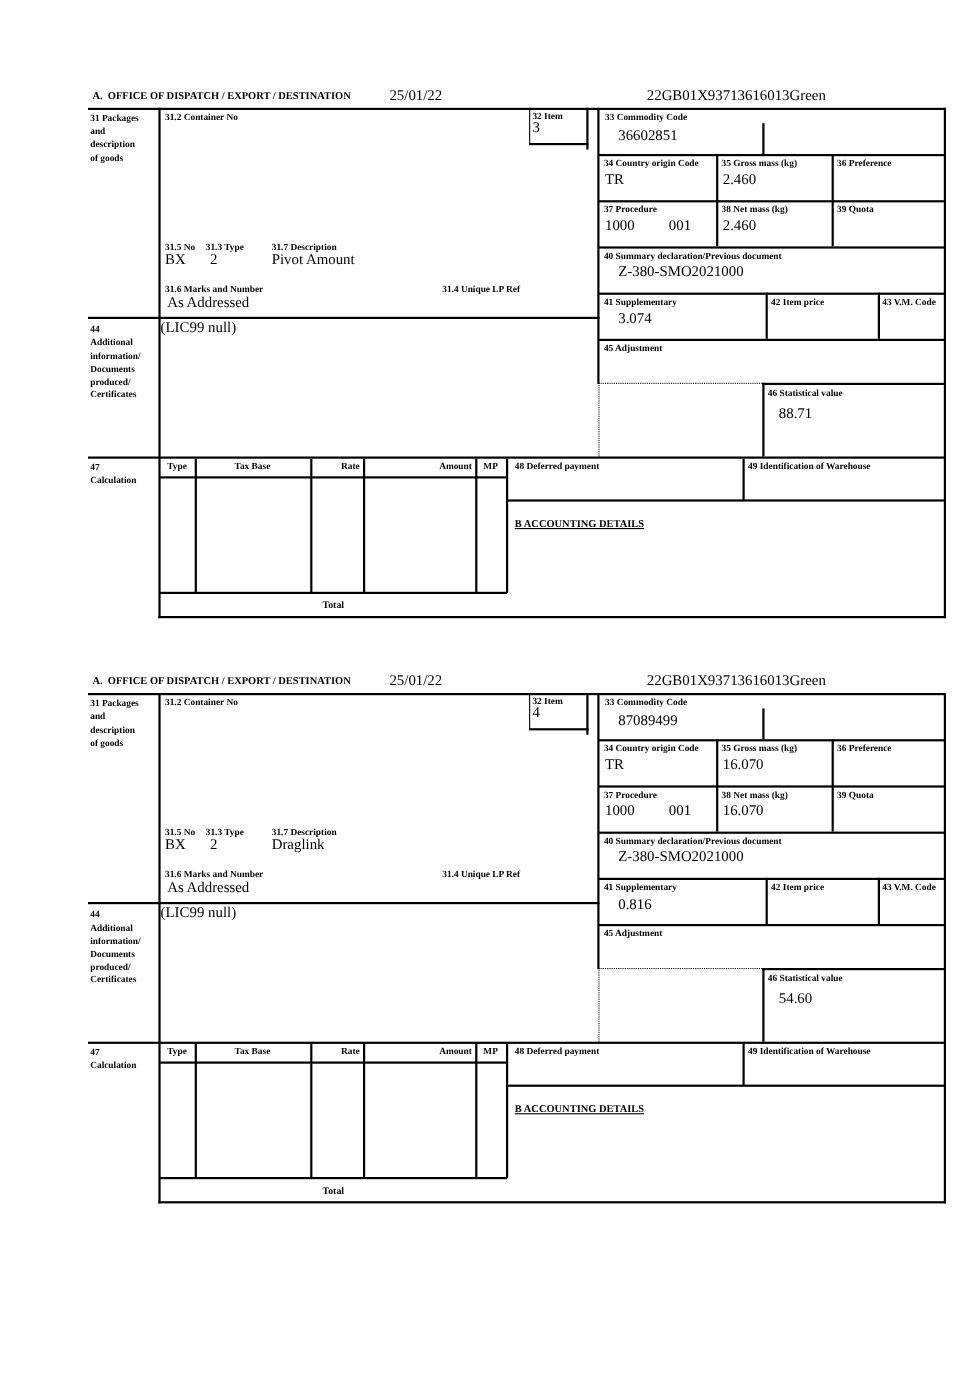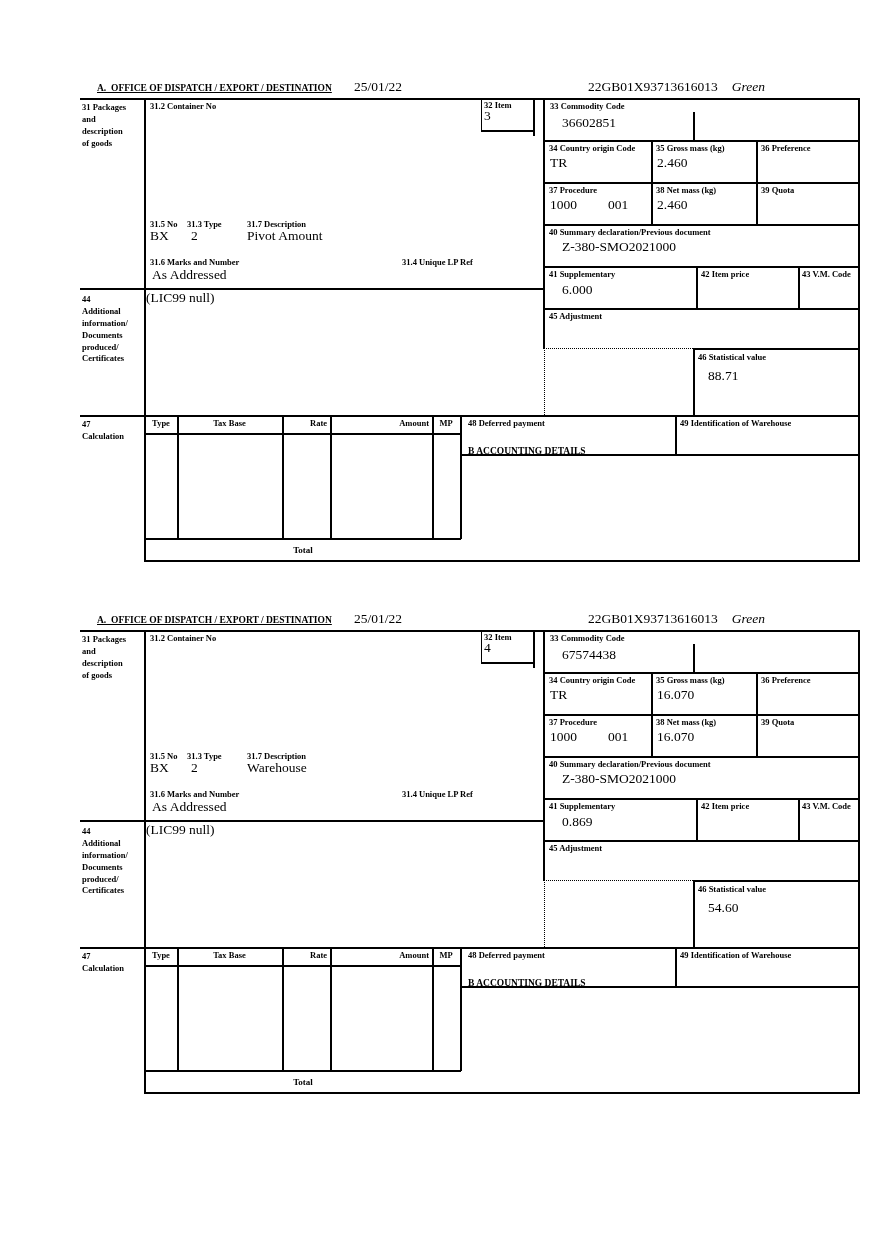--- a/index.html
+++ b/index.html
@@ -6,28 +6,28 @@
   body{width:882px;height:1250px;position:relative;font-family:"Liberation Serif",serif;color:#000;}
   .blk{position:absolute;left:80px;width:782px;height:466px;}
   .b0{top:98px;}
   .b1{top:630px;}
   .ln{position:absolute;background:#000;display:block;}
   .dh{position:absolute;border-top:1.6px dotted #000;height:0;display:block;}
   .dv{position:absolute;border-left:1.6px dotted #000;width:0;display:block;}
   .lbl{position:absolute;font:bold 8.5px "Liberation Serif",serif;line-height:1.4;display:block;white-space:nowrap;}
   .pre{white-space:pre-line;}
   .val{position:absolute;font:13.5px "Liberation Serif",serif;line-height:1.1;display:block;white-space:pre;}
-  .hdr-office{position:absolute;left:17px;top:-15px;font:bold 9.5px "Liberation Serif",serif;white-space:pre;text-decoration:underline;}
+  .hdr-office{position:absolute;left:4px;top:-15px;font:bold 9.5px "Liberation Serif",serif;white-space:pre;}
   .hdr-date{left:274px;top:-18px;}
   .hdr-ref{left:508px;top:-18px;}
-  .routing{margin-left:14px;font-style:italic;}
+  .routing{margin-left:0;}
   .th{position:absolute;top:320px;font:bold 8.5px "Liberation Serif",serif;display:block;}
   .ctr{text-align:center;}
   .rgt{text-align:right;}
-  .bacct{position:absolute;left:388px;top:348px;font:bold 9.5px "Liberation Serif",serif;text-decoration:underline;}
+  .bacct{position:absolute;left:388px;top:374px;font:bold 9.5px "Liberation Serif",serif;text-decoration:underline;}
   .total{position:absolute;left:65px;top:447px;width:316px;text-align:center;font:bold 9px "Liberation Serif",serif;}
 </style>
 </head>
 <body>
 
 <section class="blk b0">
   <b class="hdr-office">A.  OFFICE OF DISPATCH / EXPORT / DESTINATION</b>
   <span class="val hdr-date">25/01/22</span>
   <span class="val hdr-ref"><span>22GB01X93713616013</span><span class="routing">Green</span></span>
 
@@ -85,21 +85,21 @@
   <b class="lbl" style="left:681px;top:45px">36 Preference</b>
   <b class="lbl" style="left:469px;top:87px">37 Procedure</b>
   <span class="val" style="left:470px;top:100px">1000</span>
   <span class="val" style="left:528px;top:100px">001</span>
   <b class="lbl" style="left:576px;top:87px">38 Net mass (kg)</b>
   <span class="val" style="left:577px;top:100px">2.460</span>
   <b class="lbl" style="left:681px;top:87px">39 Quota</b>
   <b class="lbl" style="left:469px;top:129px">40 Summary declaration/Previous document</b>
   <span class="val" style="left:482px;top:142px">Z-380-SMO2021000</span>
   <b class="lbl" style="left:469px;top:171px">41 Supplementary</b>
-  <span class="val" style="left:482px;top:185px">6.000</span>
+  <span class="val" style="left:482px;top:185px">3.074</span>
   <b class="lbl" style="left:621px;top:171px">42 Item price</b>
   <b class="lbl" style="left:722px;top:171px">43 V.M. Code</b>
   <b class="lbl" style="left:469px;top:213px">45 Adjustment</b>
   <b class="lbl" style="left:618px;top:254px">46 Statistical value</b>
   <span class="val" style="left:628px;top:271px">88.71</span>
   <b class="lbl" style="left:70px;top:121px">31.5 No</b>
   <b class="lbl" style="left:107px;top:121px">31.3 Type</b>
   <b class="lbl" style="left:167px;top:121px">31.7 Description</b>
   <span class="val" style="left:70px;top:131px">BX</span>
   <span class="val" style="left:111px;top:131px">2</span>
@@ -167,47 +167,47 @@
   <i class="ln" style="left:380px;top:356px;width:400px;height:1.5px"></i>
 
   <b class="lbl pre" style="left:2px;top:4px">31 Packages
 and
 description
 of goods</b>
   <b class="lbl" style="left:70px;top:3px">31.2 Container No</b>
   <b class="lbl" style="left:404px;top:2px">32 Item</b>
   <span class="val" style="left:404px;top:11px">4</span>
   <b class="lbl" style="left:470px;top:3px">33 Commodity Code</b>
-  <span class="val" style="left:482px;top:18px">67574438</span>
+  <span class="val" style="left:482px;top:18px">87089499</span>
   <b class="lbl" style="left:469px;top:45px">34 Country origin Code</b>
   <span class="val" style="left:470px;top:58px">TR</span>
   <b class="lbl" style="left:576px;top:45px">35 Gross mass (kg)</b>
   <span class="val" style="left:577px;top:58px">16.070</span>
   <b class="lbl" style="left:681px;top:45px">36 Preference</b>
   <b class="lbl" style="left:469px;top:87px">37 Procedure</b>
   <span class="val" style="left:470px;top:100px">1000</span>
   <span class="val" style="left:528px;top:100px">001</span>
   <b class="lbl" style="left:576px;top:87px">38 Net mass (kg)</b>
   <span class="val" style="left:577px;top:100px">16.070</span>
   <b class="lbl" style="left:681px;top:87px">39 Quota</b>
   <b class="lbl" style="left:469px;top:129px">40 Summary declaration/Previous document</b>
   <span class="val" style="left:482px;top:142px">Z-380-SMO2021000</span>
   <b class="lbl" style="left:469px;top:171px">41 Supplementary</b>
-  <span class="val" style="left:482px;top:185px">0.869</span>
+  <span class="val" style="left:482px;top:185px">0.816</span>
   <b class="lbl" style="left:621px;top:171px">42 Item price</b>
   <b class="lbl" style="left:722px;top:171px">43 V.M. Code</b>
   <b class="lbl" style="left:469px;top:213px">45 Adjustment</b>
   <b class="lbl" style="left:618px;top:254px">46 Statistical value</b>
   <span class="val" style="left:628px;top:271px">54.60</span>
   <b class="lbl" style="left:70px;top:121px">31.5 No</b>
   <b class="lbl" style="left:107px;top:121px">31.3 Type</b>
   <b class="lbl" style="left:167px;top:121px">31.7 Description</b>
   <span class="val" style="left:70px;top:131px">BX</span>
   <span class="val" style="left:111px;top:131px">2</span>
-  <span class="val" style="left:167px;top:131px">Warehouse</span>
+  <span class="val" style="left:167px;top:131px">Draglink</span>
   <b class="lbl" style="left:70px;top:159px">31.6 Marks and Number</b>
   <b class="lbl" style="left:322px;top:159px">31.4 Unique LP Ref</b>
   <span class="val" style="left:72px;top:170px">As Addressed</span>
   <b class="lbl pre" style="left:2px;top:196px;width:55px">44
 Additional
 information/
 Documents
 produced/
 Certificates</b>
   <span class="val" style="left:66px;top:193px">(LIC99 null)</span>

